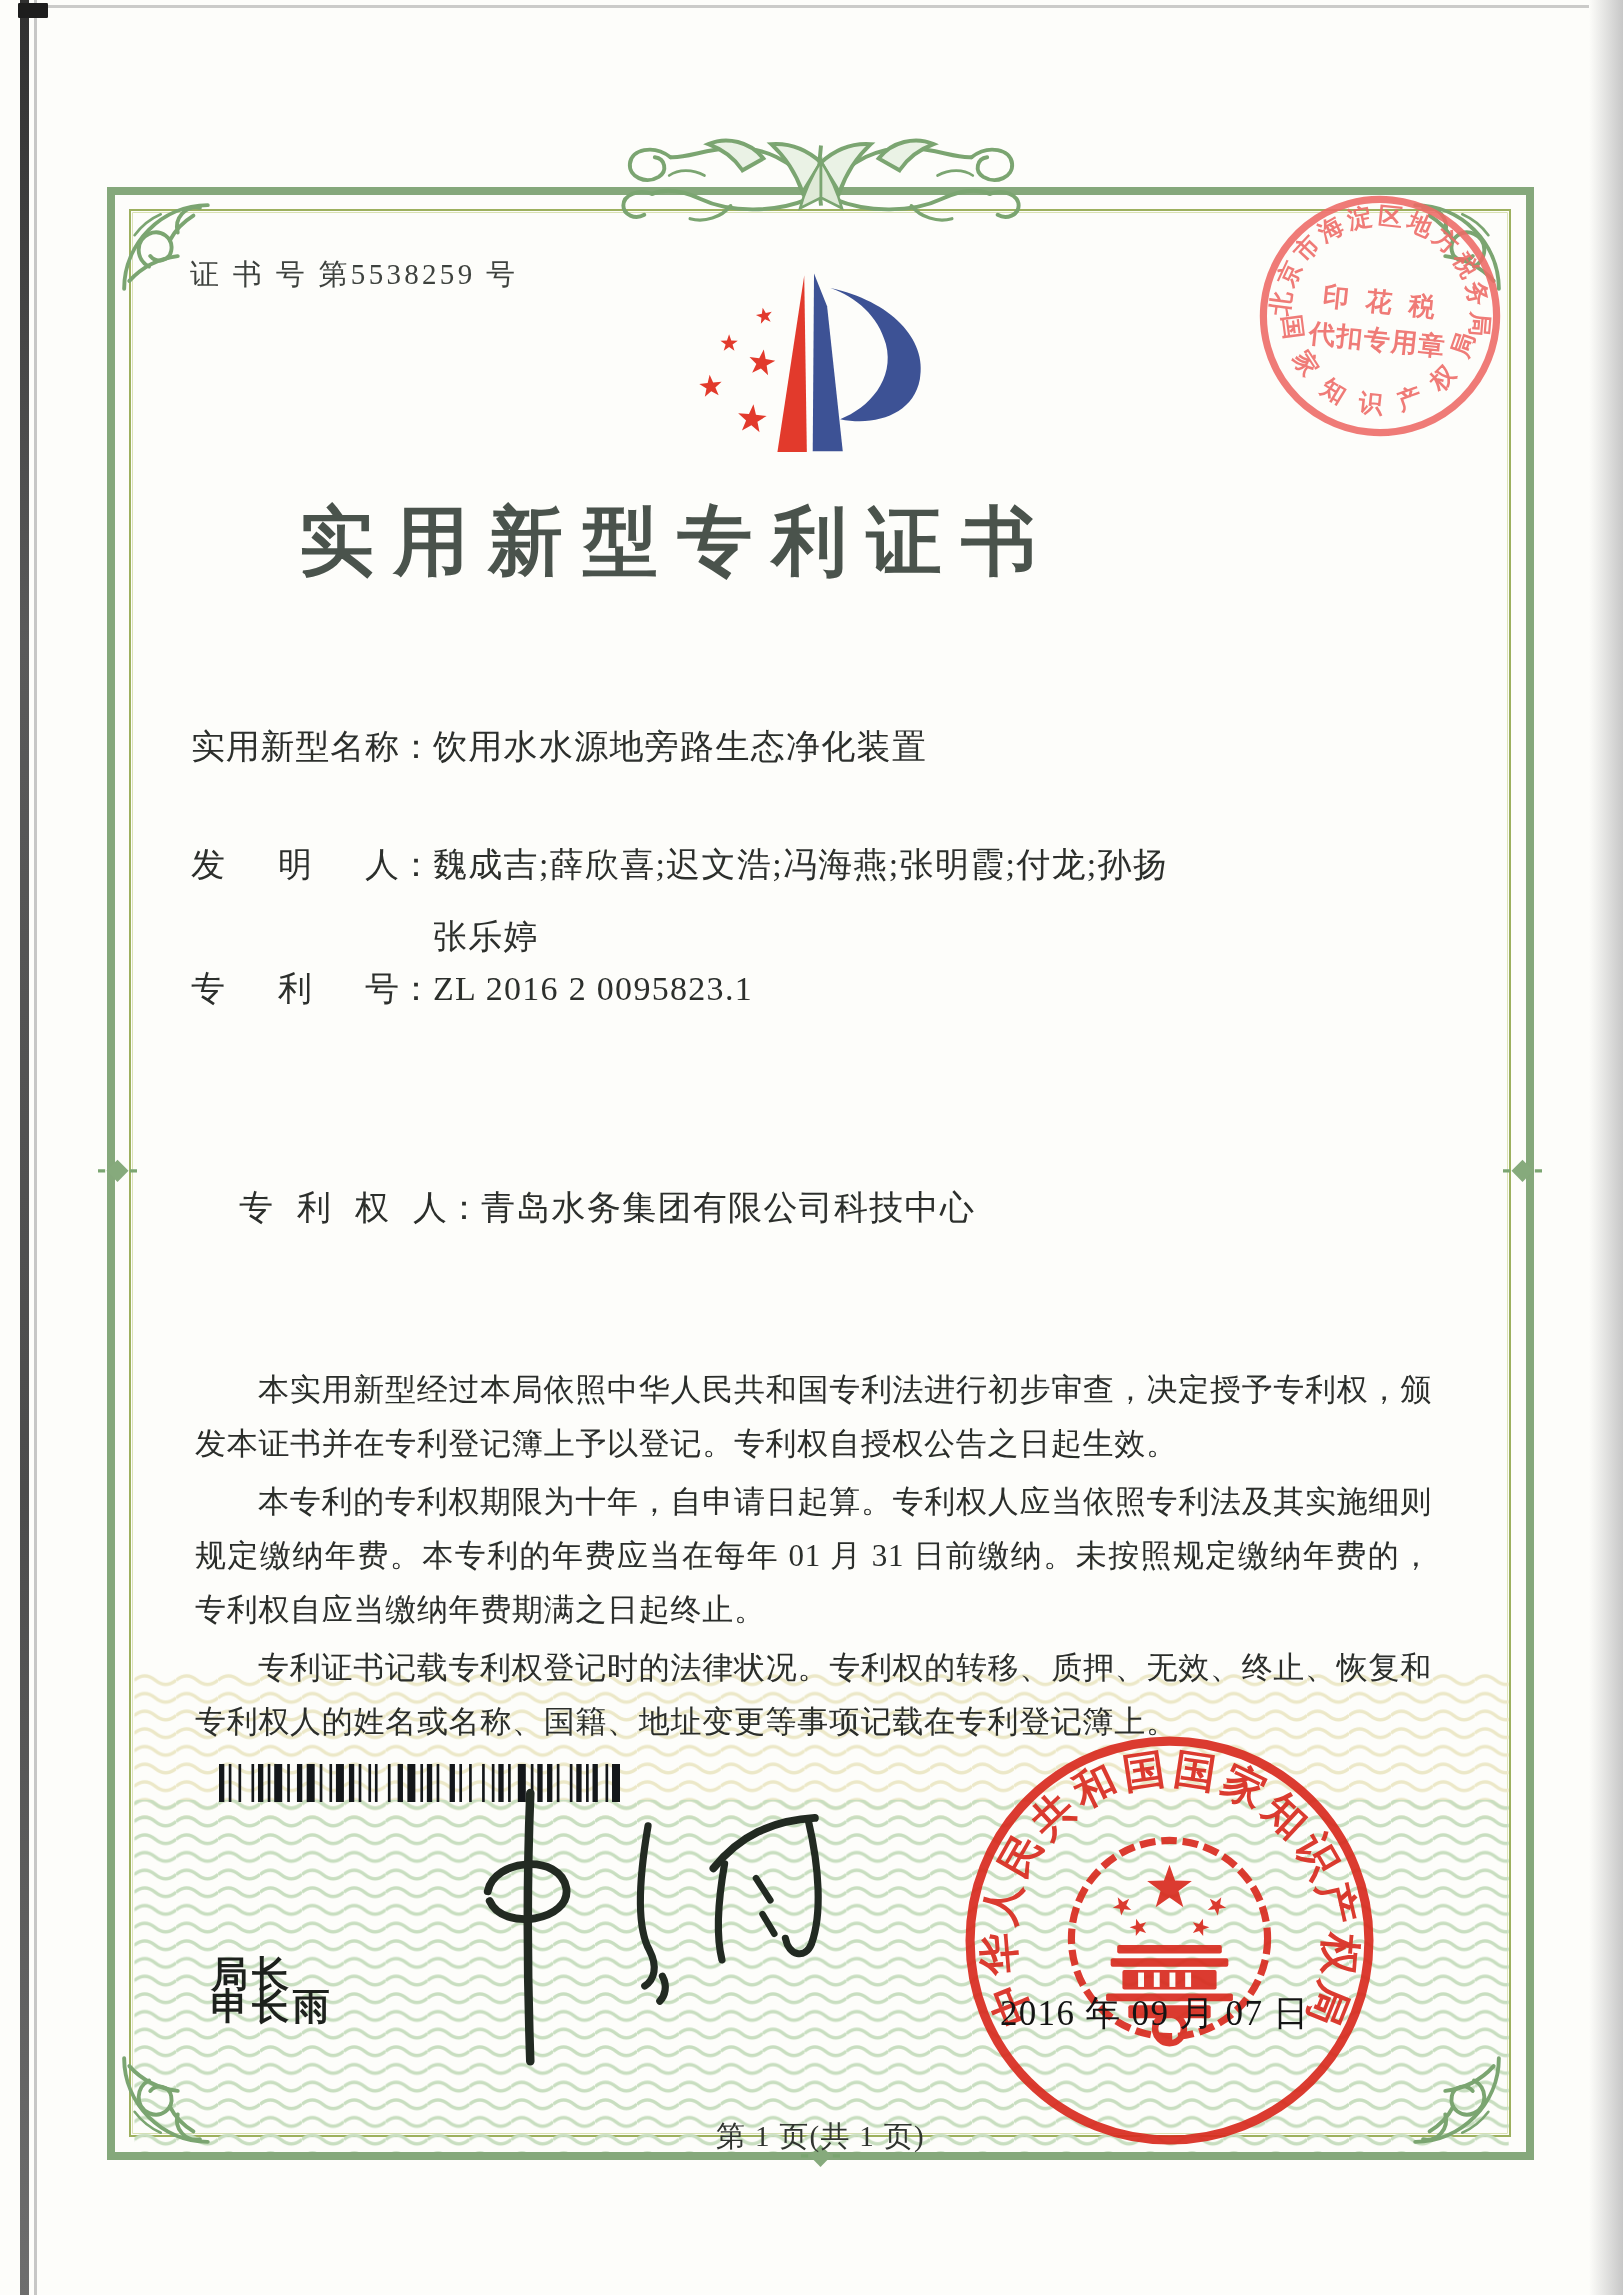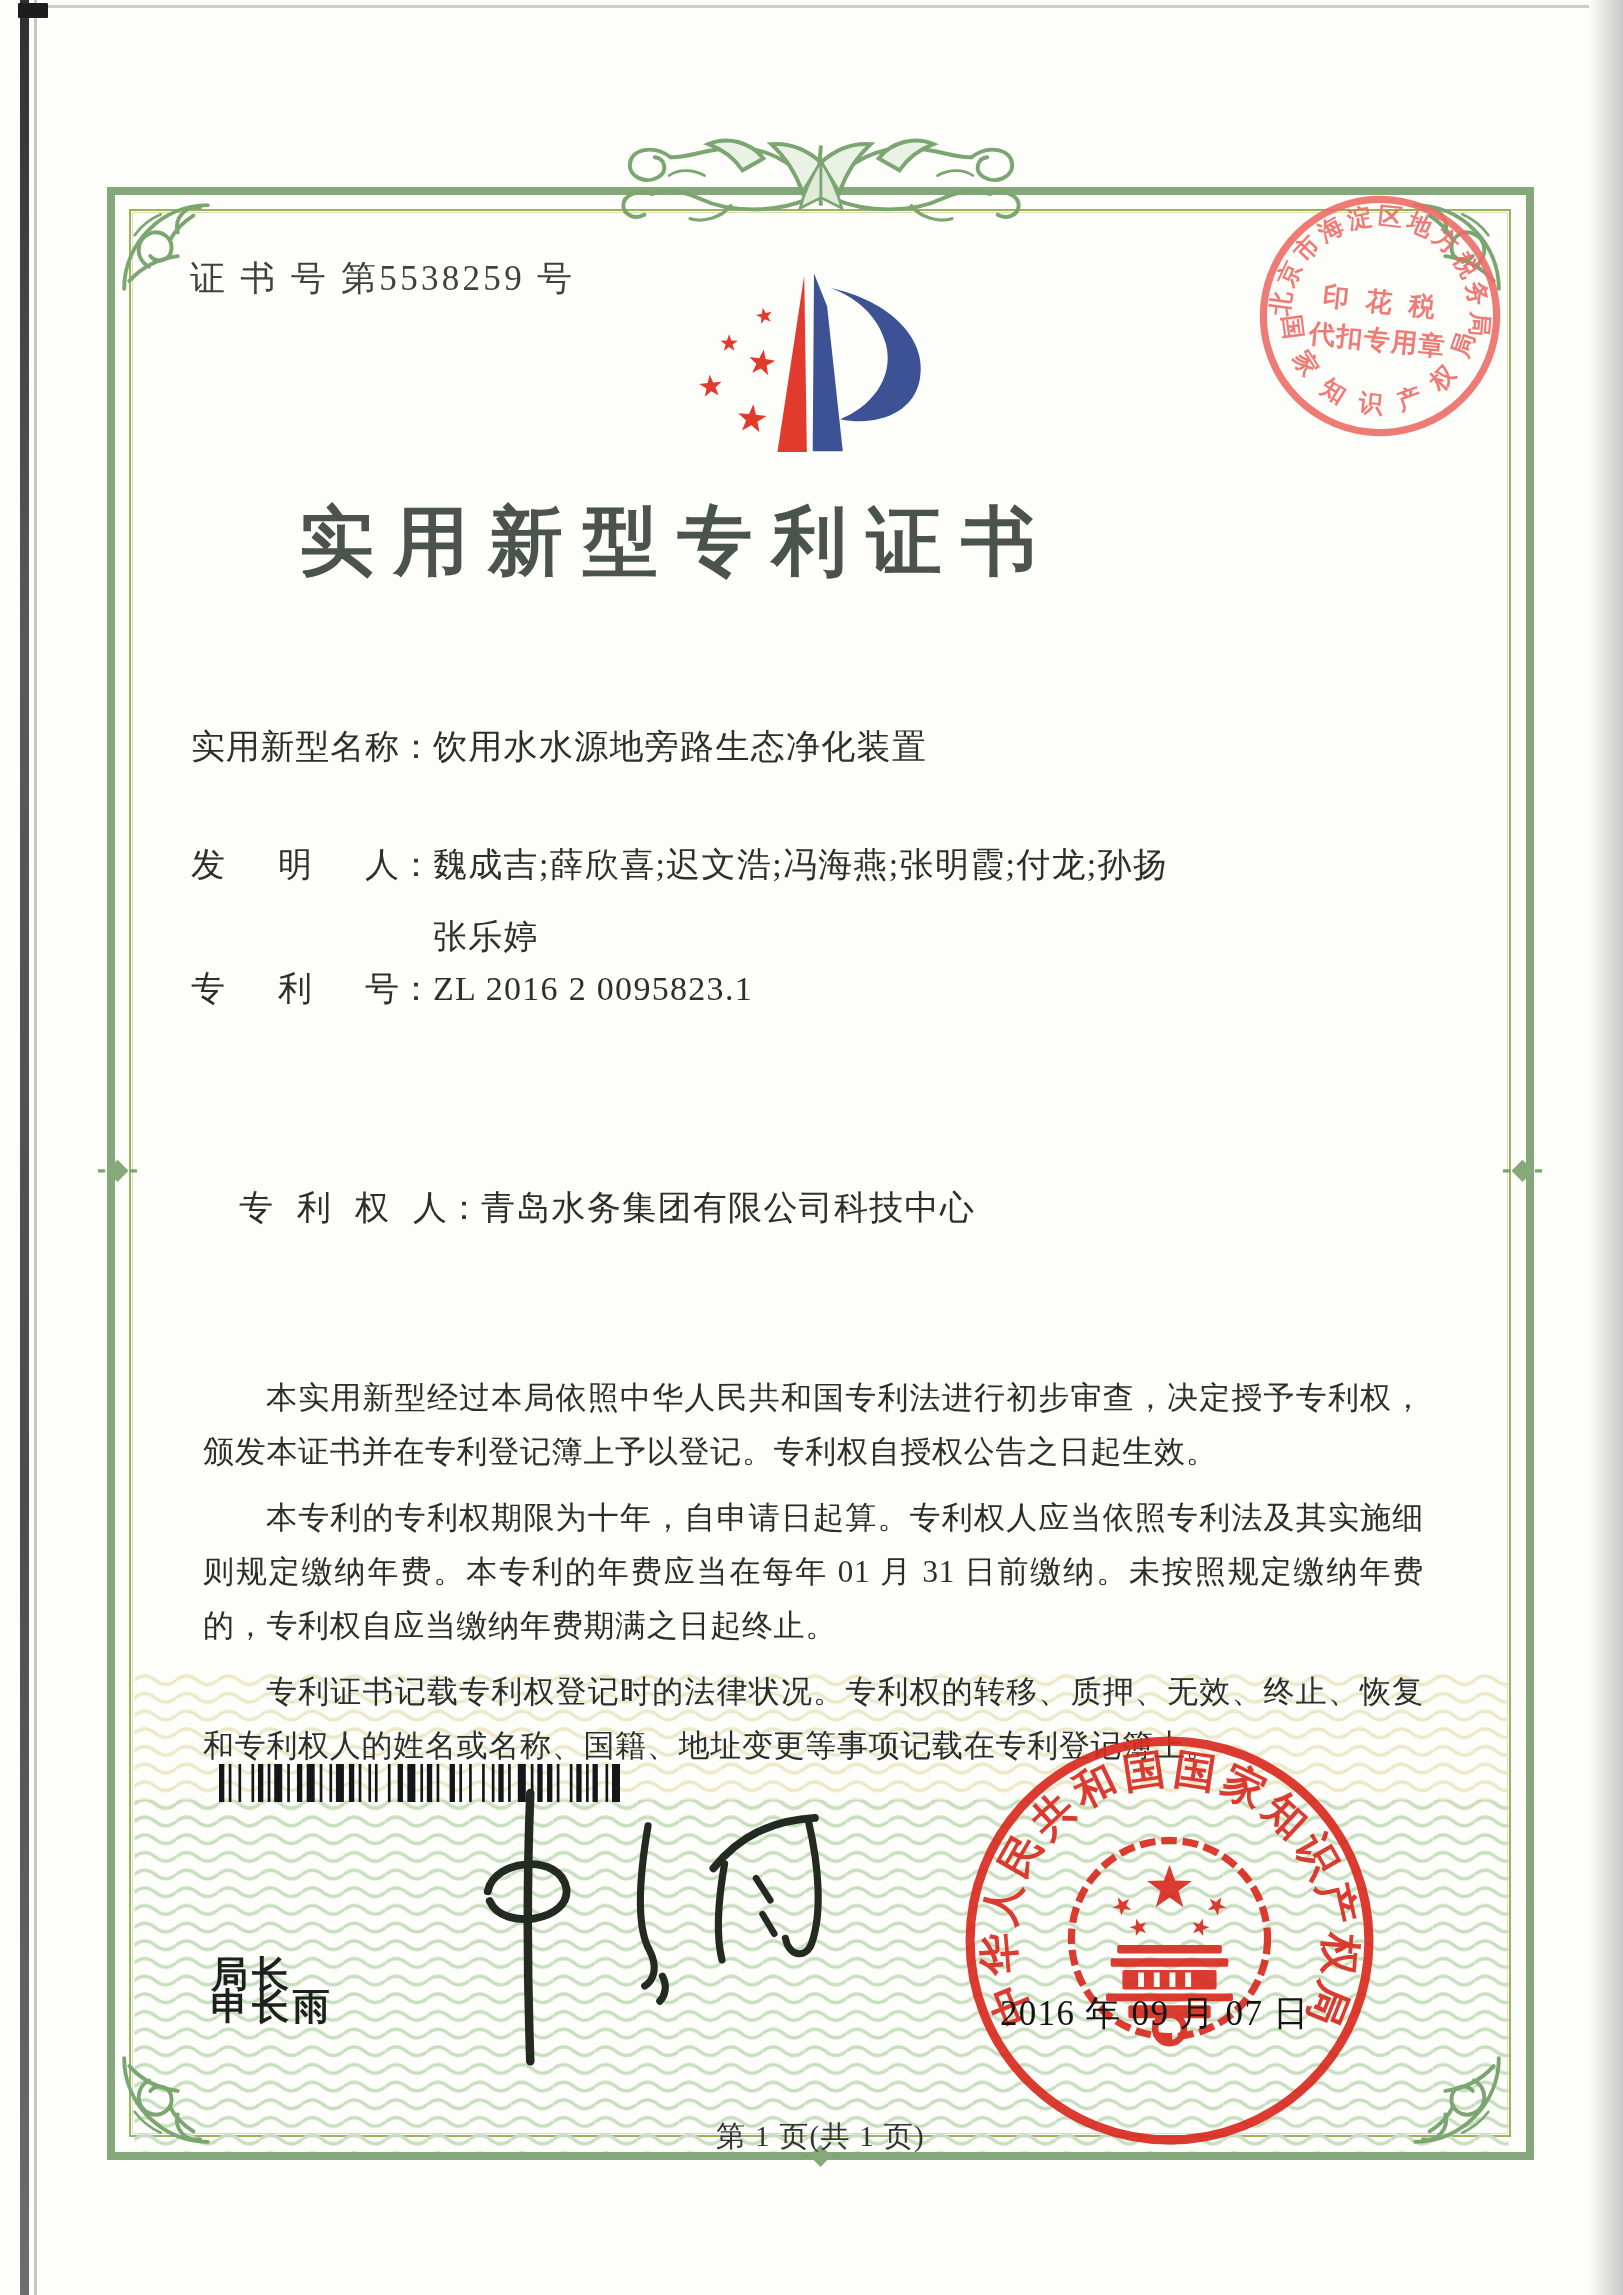--- a/index.html
+++ b/index.html
@@ -10,31 +10,31 @@
   .edge-left{left:19.6px;top:0;width:9.2px;height:2295px;background:linear-gradient(180deg,#303030,#5a5a5a 28%,#4c4c4c 65%,#6e6e6e);}
   .edge-left2{left:34px;top:0;width:2.6px;height:2295px;background:#9b9b9b;opacity:.55;}
   .edge-top{left:18.3px;top:5.2px;width:1571px;height:3.3px;background:#8d8d8d;opacity:.45;}
   .corner-blob{left:18.3px;top:2.6px;width:30px;height:15.7px;background:#1d1d1d;border-radius:1.3px;}
   .edge-right{left:1589px;top:0;width:34px;height:2295px;background:linear-gradient(90deg,rgba(190,190,190,0),#c7c7c7);}
   
   .frame-outer{left:107px;top:187px;width:1427px;height:1973px;border:8.5px solid #85a87b;box-sizing:border-box;}
   .frame-inner{left:129px;top:209px;width:1382px;height:1928px;border:2.6px solid #9db05e;box-sizing:border-box;
                box-shadow:inset 0 0 0 1.3px #fdfdfa, inset 0 0 0 2px #cdd79a;}
   
-  .cert-number{left:190px;top:255px;font-size:35px;letter-spacing:3.3px;color:#3e423e;white-space:nowrap;}
+  .cert-number{left:190px;top:255px;font-size:29px;letter-spacing:3.3px;color:#3e423e;white-space:nowrap;}
   .title{left:0;top:492px;width:1335px;text-align:center;font-size:75px;font-weight:700;
          letter-spacing:19.6px;text-indent:19.6px;color:#4a534c;white-space:nowrap;}
   .frow{position:absolute;left:191px;font-size:34px;color:#2c2f2c;white-space:nowrap;}
   .frow .lbl{display:inline-block;width:208px;text-align:justify;text-align-last:justify;}
   .frow .val{letter-spacing:1.3px;}
   .r1{top:724px;} .r2{top:842px;} .r2b{top:914px;left:433px;} .r3{top:966px;}
   .r4{top:1104px;} .r5{top:1185px;margin-left:48px;} .r6{top:1306px;}
   .paras{left:191px;top:1359px;width:1245px;font-size:31px;line-height:54px;
          text-align:justify;color:#2b2e2b;letter-spacing:0.7px;}
-  .paras p{margin:12px;text-indent:63px;}
+  .paras p{margin:4px;text-indent:63px;}
   .director-label{left:211px;top:1950px;font-family:"Liberation Sans","DejaVu Sans",sans-serif;
                   font-weight:700;font-size:37px;color:#1d211d;letter-spacing:3.9px;}
   .director-name{left:211px;top:1982px;font-family:"Liberation Sans","DejaVu Sans",sans-serif;
                  font-weight:700;font-size:37px;color:#1d211d;letter-spacing:3.9px;}
   .seal-date{left:1000px;top:1990px;font-size:35px;color:#141414;letter-spacing:1.3px;white-space:nowrap;}
   .footer{left:657px;top:2117px;width:327px;text-align:center;font-size:29px;color:#30342f;letter-spacing:1.3px;font-family:Liberation Serif, serif;}
   svg text{font-family:"Liberation Serif","DejaVu Serif",serif;font-weight:bold;}
 </style>
 </head>
 <body>

